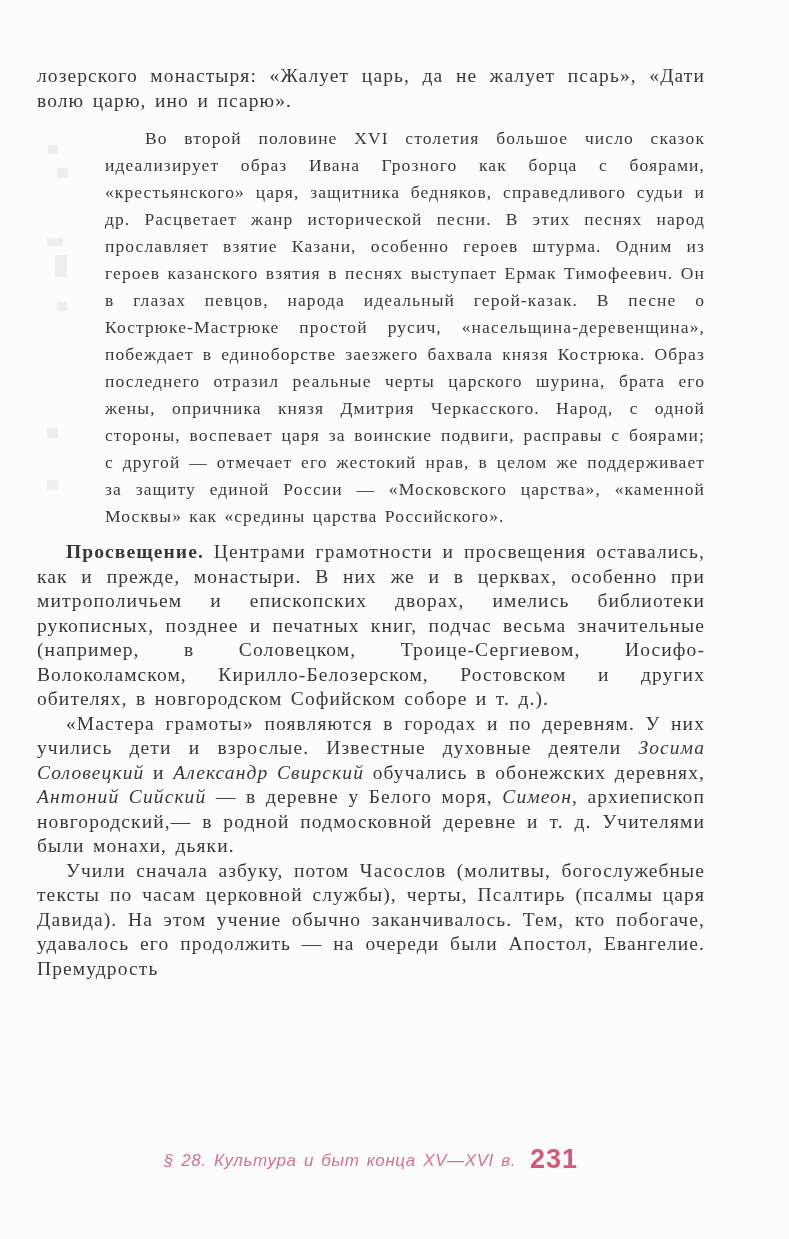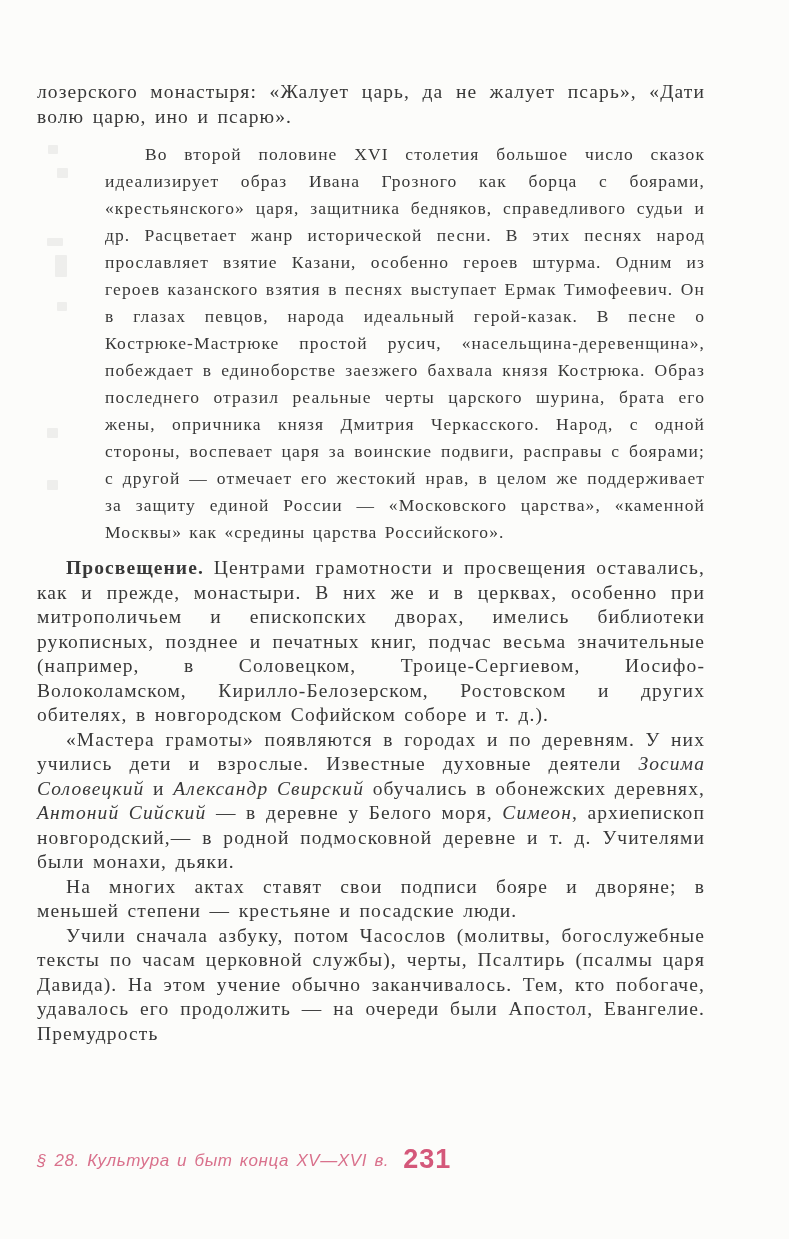--- a/index.html
+++ b/index.html
@@ -10,21 +10,20 @@
     margin:0 auto;
     background:#fcfcfa;
     overflow:hidden;
     font-family:"Liberation Serif","DejaVu Serif",serif;
     color:#383838;
   }
   .text-col{
     position:absolute;
     left:37px;top:64px;width:668px;
     text-align:justify;
-    margin-top:16px;
   }
   .text-col p{margin:0;}
   .body{
     font-size:19.5px;
     line-height:24.5px;
     letter-spacing:1.1px;
     word-spacing:2.5px;
   }
   .indent{text-indent:29px;}
   .quote{
@@ -35,21 +34,21 @@
     letter-spacing:1.1px;
     word-spacing:1.8px;
     text-indent:40px;
     text-align:justify;
   }
   .lead-bold{font-weight:bold;letter-spacing:1.1px;}
   .name-italic{font-style:italic;}
   .footer{
     position:absolute;
     left:37px;top:1144px;width:668px;
-    text-align:left;
+    text-align:center;
     white-space:nowrap;
   }
   .chapter{
     font-family:"Liberation Sans","DejaVu Sans",sans-serif;
     font-style:italic;
     font-size:17px;
     letter-spacing:0.6px;
     word-spacing:2px;
     color:#d9718c;
   }
@@ -89,21 +88,20 @@
 
     <p class="body">лозерского монастыря: «Жалует царь, да не жалует псарь», «Дати волю царю, ино и псарю».</p>
 
     <blockquote class="quote">Во второй половине XVI столетия большое число сказок идеализирует образ Ивана Грозного как борца с боярами, «крестьянского» царя, защитника бедняков, справедливого судьи и др. Расцветает жанр исторической песни. В этих песнях народ прославляет взятие Казани, особенно героев штурма. Одним из героев казанского взятия в песнях выступает Ермак Тимофеевич. Он в глазах певцов, народа идеальный герой-казак. В песне о Кострюке-Мастрюке простой русич, «насельщина-деревенщина», побеждает в единоборстве заезжего бахвала князя Кострюка. Образ последнего отразил реальные черты царского шурина, брата его жены, опричника князя Дмитрия Черкасского. Народ, с одной стороны, воспевает царя за воинские подвиги, расправы с боярами; с другой — отмечает его жестокий нрав, в целом же поддерживает за защиту единой России — «Московского царства», «каменной Москвы» как «средины царства Российского».</blockquote>
 
 
     <p class="body indent"><span class="lead-bold">Просвещение.</span><span> Центрами грамотности и просвещения оставались, как и прежде, монастыри. В них же и в церквах, особенно при митрополичьем и епископских дворах, имелись библиотеки рукописных, позднее и печатных книг, подчас весьма значительные (например, в Соловецком, Троице-Сергиевом, Иосифо-Волоколамском, Кирилло-Белозерском, Ростовском и других обителях, в новгородском Софийском соборе и т. д.).</span></p>
 
     <p class="body indent"><span>«Мастера грамоты» появляются в городах и по деревням. У них учились дети и взрослые. Известные духовные деятели </span><span class="name-italic">Зосима Соловецкий</span><span> и </span><span class="name-italic">Александр Свирский</span><span> обучались в обонежских деревнях, </span><span class="name-italic">Антоний Сийский</span><span> — в деревне у Белого моря, </span><span class="name-italic">Симеон</span><span>, архиепископ новгородский,— в родной подмосковной деревне и т. д. Учителями были монахи, дьяки.</span></p>
 
-    <p class="body indent">На многих актах ставят свои подписи бояре и дворяне; в меньшей степени — крестьяне и посадские люди.</p>
 
     <p class="body indent">Учили сначала азбуку, потом Часослов (молитвы, богослужебные тексты по часам церковной службы), черты, Псалтирь (псалмы царя Давида). На этом учение обычно заканчивалось. Тем, кто побогаче, удавалось его продолжить — на очереди были Апостол, Евангелие. Премудрость</p>
 
   </main>
 
   <footer class="footer">
     <span class="chapter">§ 28. Культура и быт конца XV—XVI в.</span><span class="pagenum">231</span>
   </footer>
 
 </div>

